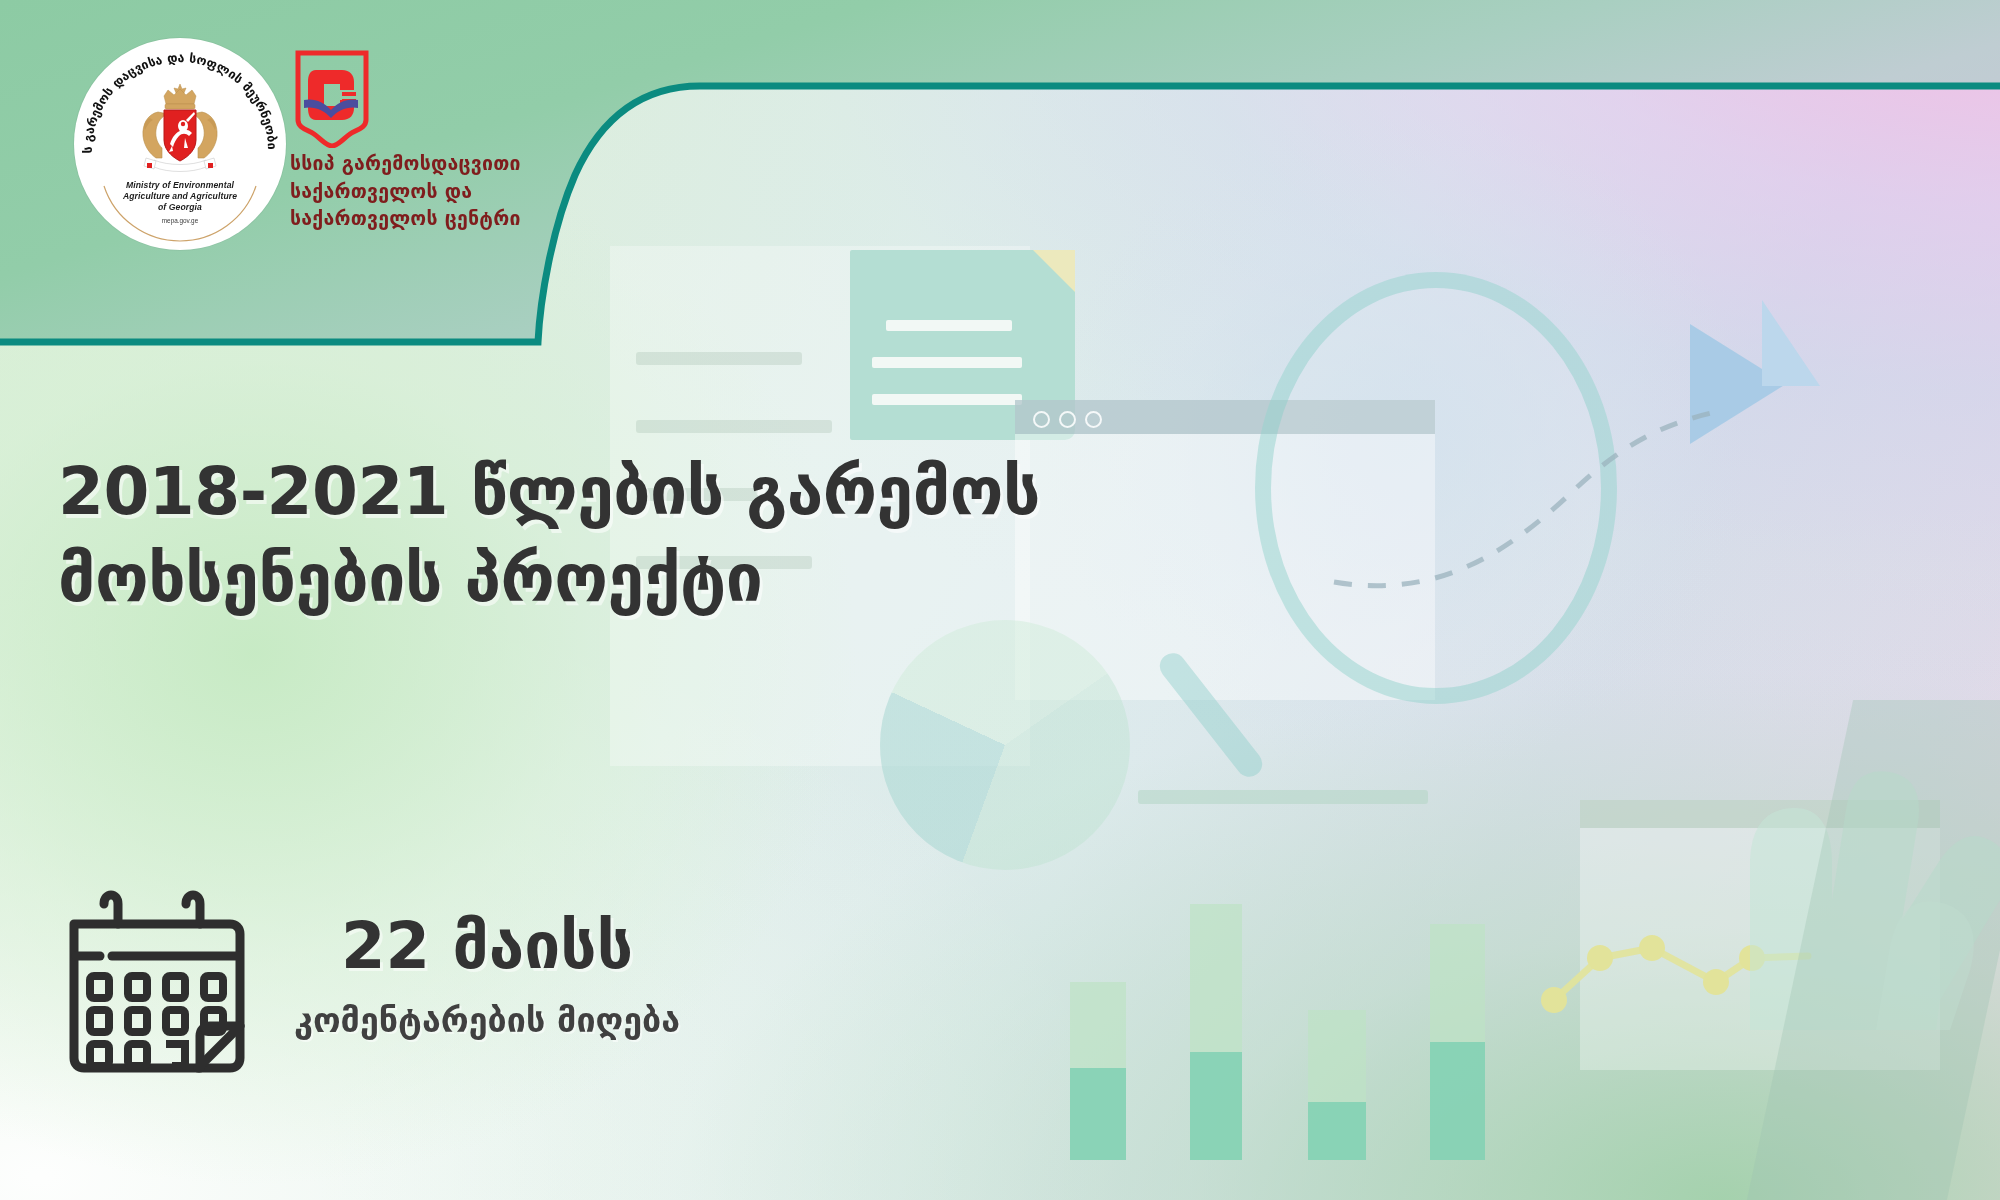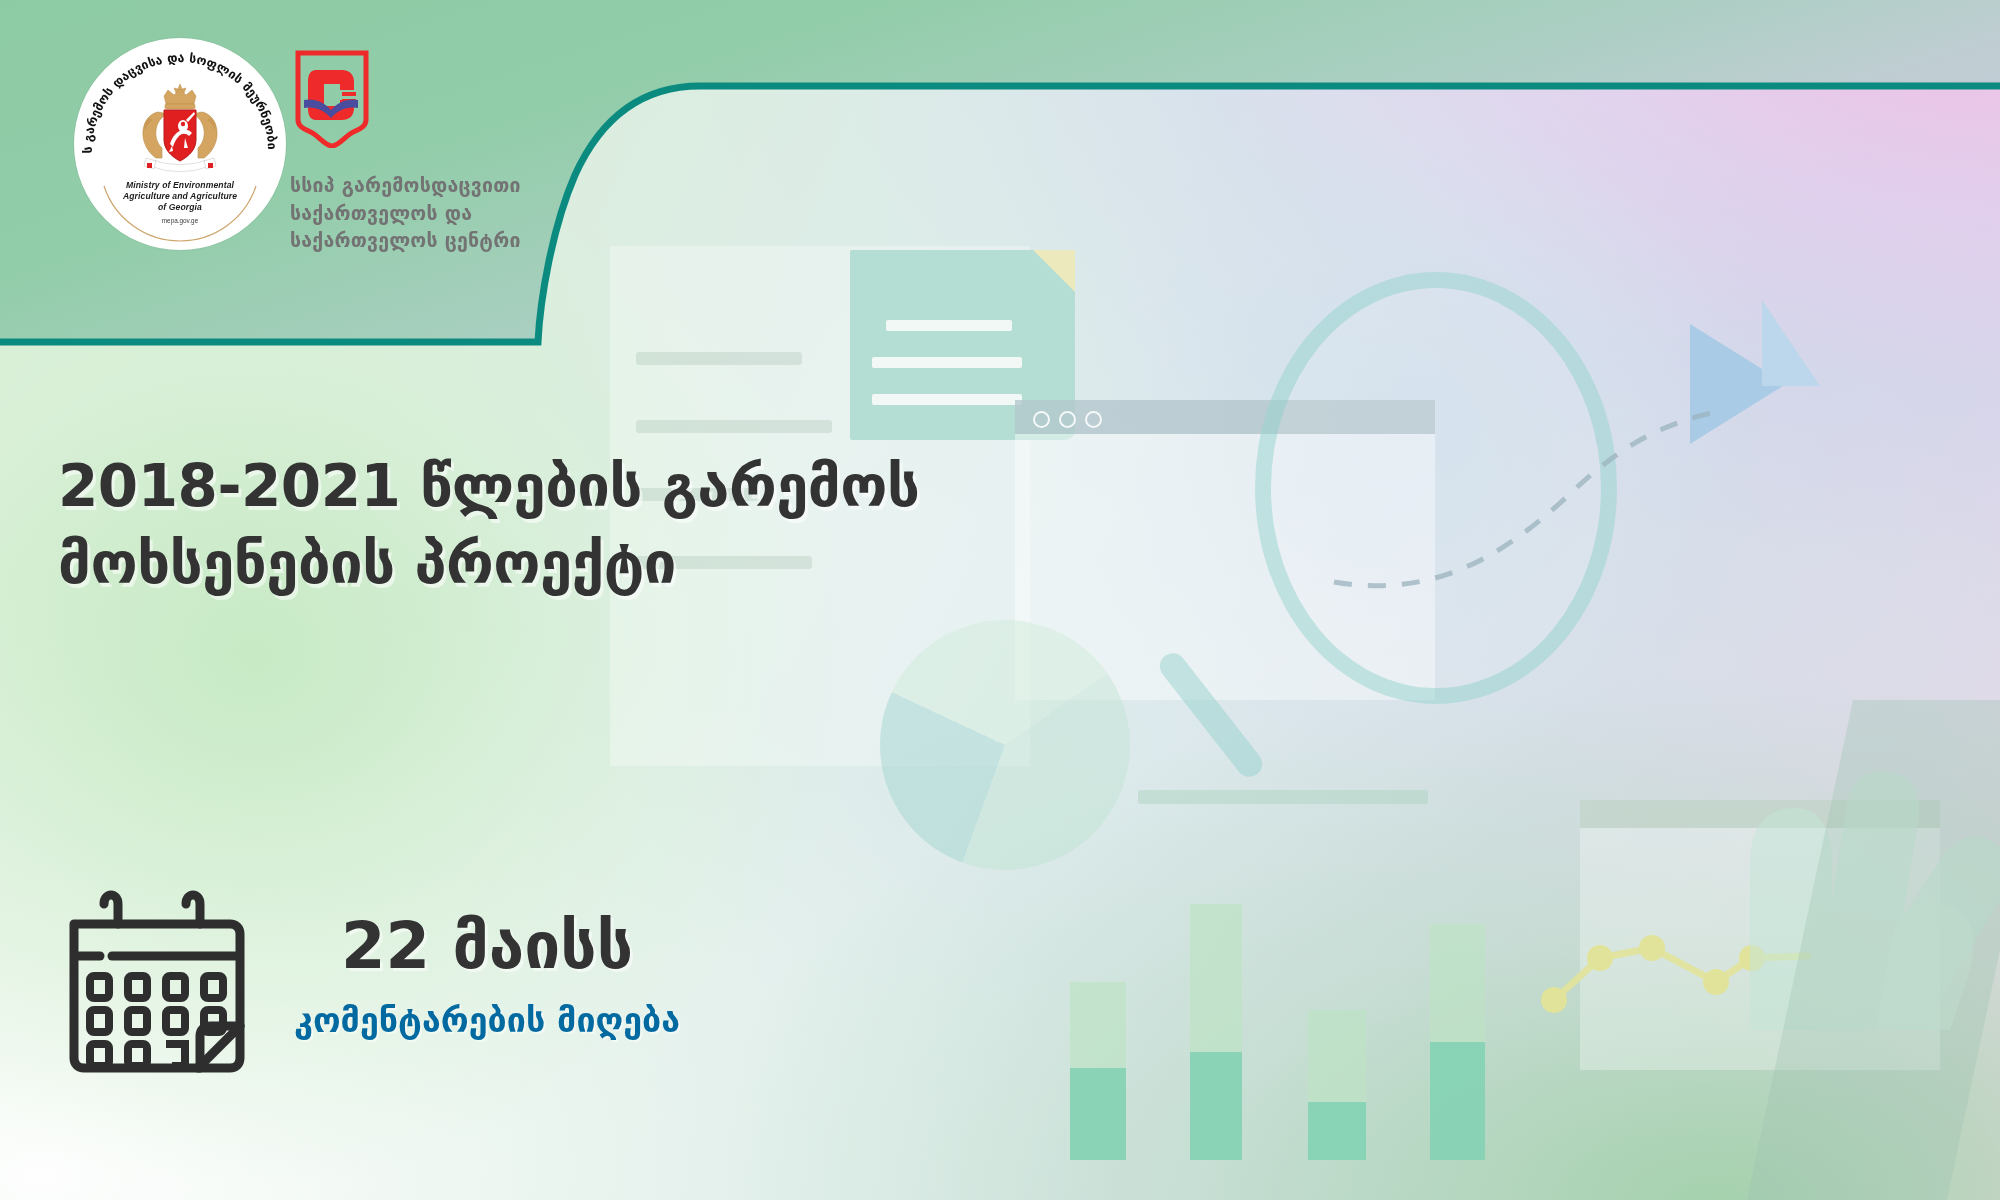--- a/index.html
+++ b/index.html
@@ -96,54 +96,54 @@
     font-size:8.6px;font-weight:700;color:#1c1c1c;line-height:1.28;letter-spacing:.1px;font-style:italic;
   }
   .logo-ministry .url-text{
     position:absolute;left:0;right:0;top:179px;text-align:center;
     font-family:"Liberation Sans",sans-serif;font-size:6.4px;color:#3a3a3a;
   }
 
   .logo-center{position:absolute;left:290px;top:50px;width:260px;}
   .logo-center .mark{position:relative;width:76px;height:96px;margin-left:4px;}
   .logo-center .ctext{
-    margin-top:26px;
+    margin-top:4px;
     font-family:"DejaVu Sans",sans-serif;
-    font-size:19.5px;font-weight:700;color:#737373;line-height:1.42;
+    font-size:19.5px;font-weight:700;color:#7f1d1d;line-height:1.42;
     letter-spacing:.2px;
   }
 
   .header-curve{position:absolute;left:0;top:0;width:2000px;height:380px;}
 
   
   .title{
     position:absolute;left:58px;top:432px;width:1760px;
     font-family:"DejaVu Sans",sans-serif;
-    font-size:58px;font-weight:700;
+    font-size:66px;font-weight:700;
     line-height:1.32;
     color:#333333;
     letter-spacing:-0.5px;
     text-shadow:3px 4px 0 rgba(255,255,255,.55);
     margin-top:16px;
   }
   .title .tl{display:block;white-space:nowrap;}
 
   
   .date-block{position:absolute;left:60px;top:880px;display:flex;align-items:flex-start;}
   .cal-icon{width:190px;height:200px;flex:0 0 auto;}
   .date-text{margin-left:44px;padding-top:34px;text-align:center;}
   .date-main{
     font-family:"DejaVu Sans",sans-serif;
     font-size:64px;font-weight:700;color:#333333;line-height:1.0;
     text-shadow:3px 3px 0 rgba(255,255,255,.5);
   }
   .date-sub{
     margin-top:22px;
     font-family:"DejaVu Sans",sans-serif;
-    font-size:34px;font-weight:700;color:#0369a1;
+    font-size:34px;font-weight:700;color:#404040;
     text-shadow:2px 2px 0 rgba(255,255,255,.5);
   }
 </style>
 </head>
 <body>
 
 <div class="banner">
 
   <div class="bg-base"></div>
   <div class="bg-wash-green"></div>

